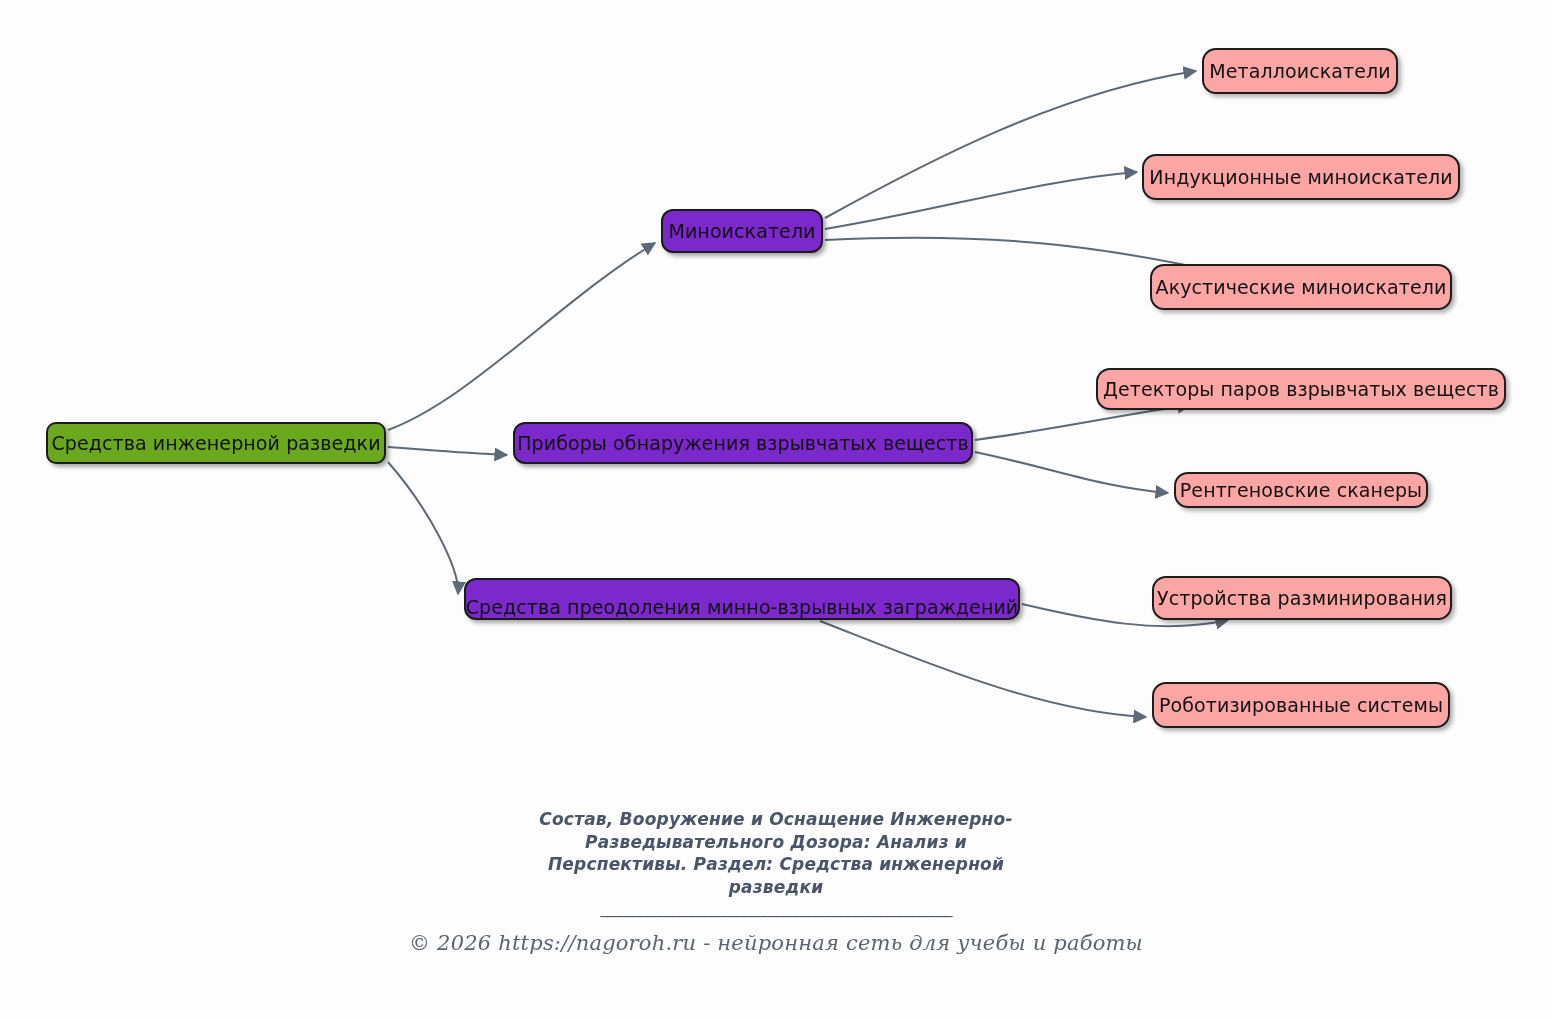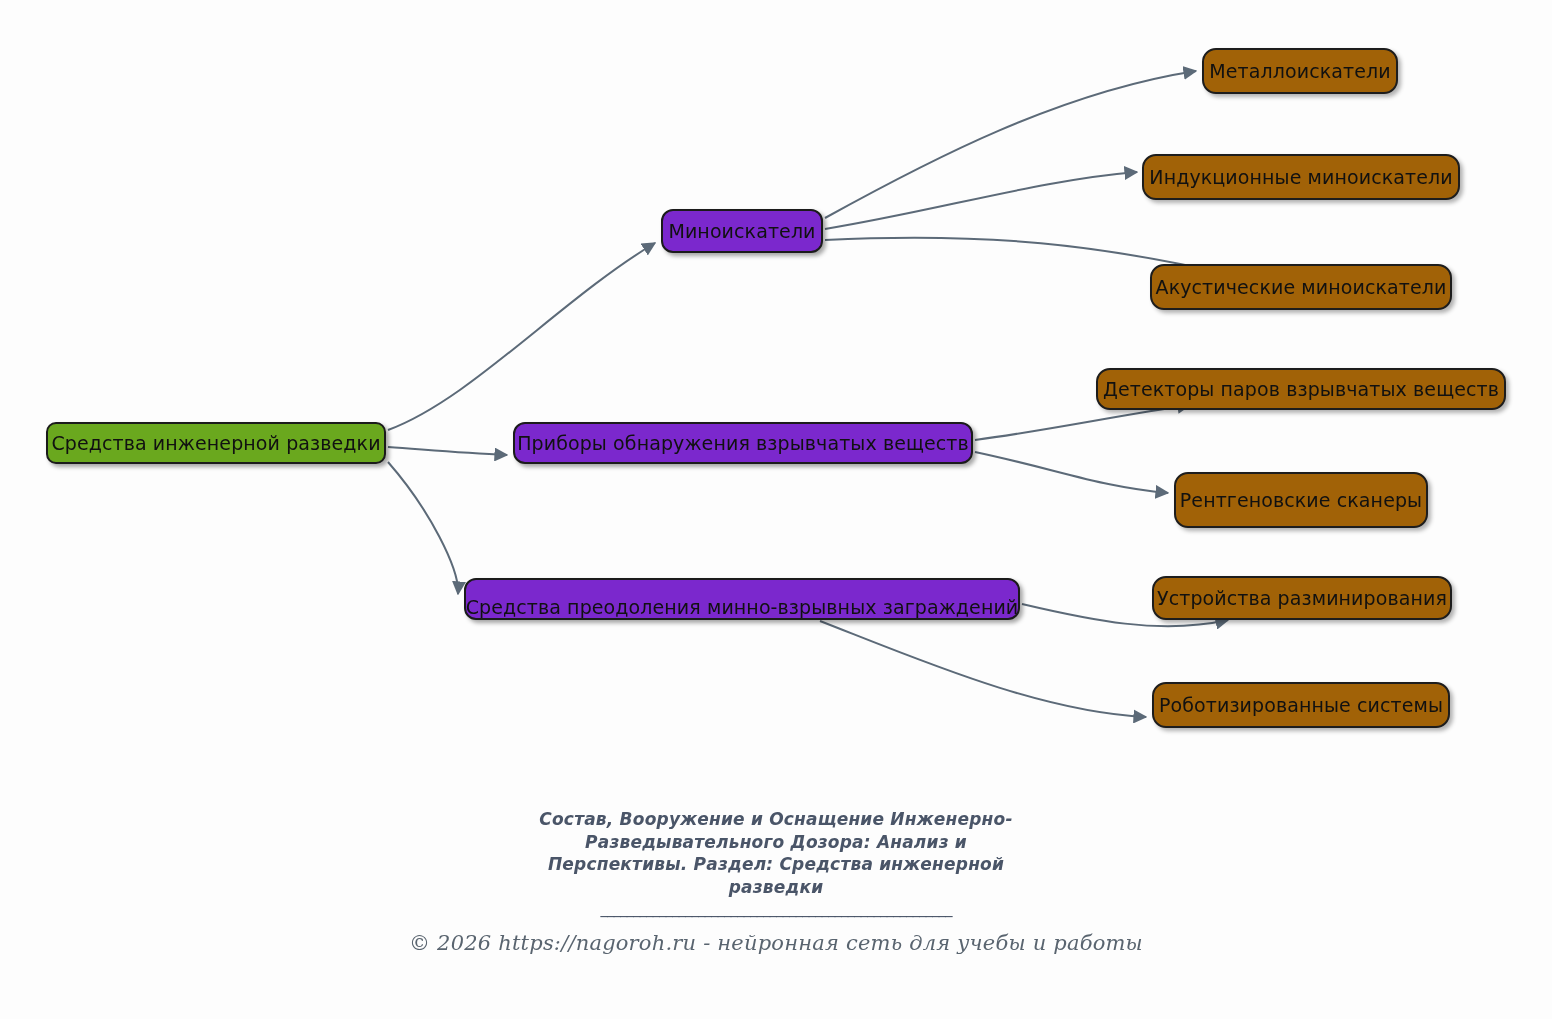--- a/index.html
+++ b/index.html
@@ -45,21 +45,21 @@
   }
   .node-branch {
     background: #7b28cd;
     border: 2px solid #1b1b1b;
     border-radius: 12px;
     color: #111111;
     font-size: 19px;
     letter-spacing: 0.1px;
   }
   .node-leaf {
-    background: #a16207;
+    background: #fca5a5;
     border: 2px solid #1d1d1d;
     border-radius: 14px;
     color: #111111;
     font-size: 19px;
     letter-spacing: 0.1px;
     box-shadow: 3px 3px 4px rgba(0,0,0,0.30);
   }
   #footer {
     position: absolute;
     left: 0;
@@ -148,21 +148,21 @@
   </div>
 
   <div class="node node-leaf" style="left:1150px; top:264px; width:302px; height:46px;">
     <span>Акустические миноискатели</span>
   </div>
 
   <div class="node node-leaf" style="left:1096px; top:368px; width:410px; height:42px;">
     <span>Детекторы паров взрывчатых веществ</span>
   </div>
 
-  <div class="node node-leaf" style="left:1174px; top:472px; width:254px; height:56px;">
+  <div class="node node-leaf" style="left:1174px; top:472px; width:254px; height:36px;">
     <span>Рентгеновские сканеры</span>
   </div>
 
   <div class="node node-leaf" style="left:1152px; top:576px; width:300px; height:44px;">
     <span>Устройства разминирования</span>
   </div>
 
   <div class="node node-leaf" style="left:1152px; top:682px; width:298px; height:46px;">
     <span>Роботизированные системы</span>
   </div>

